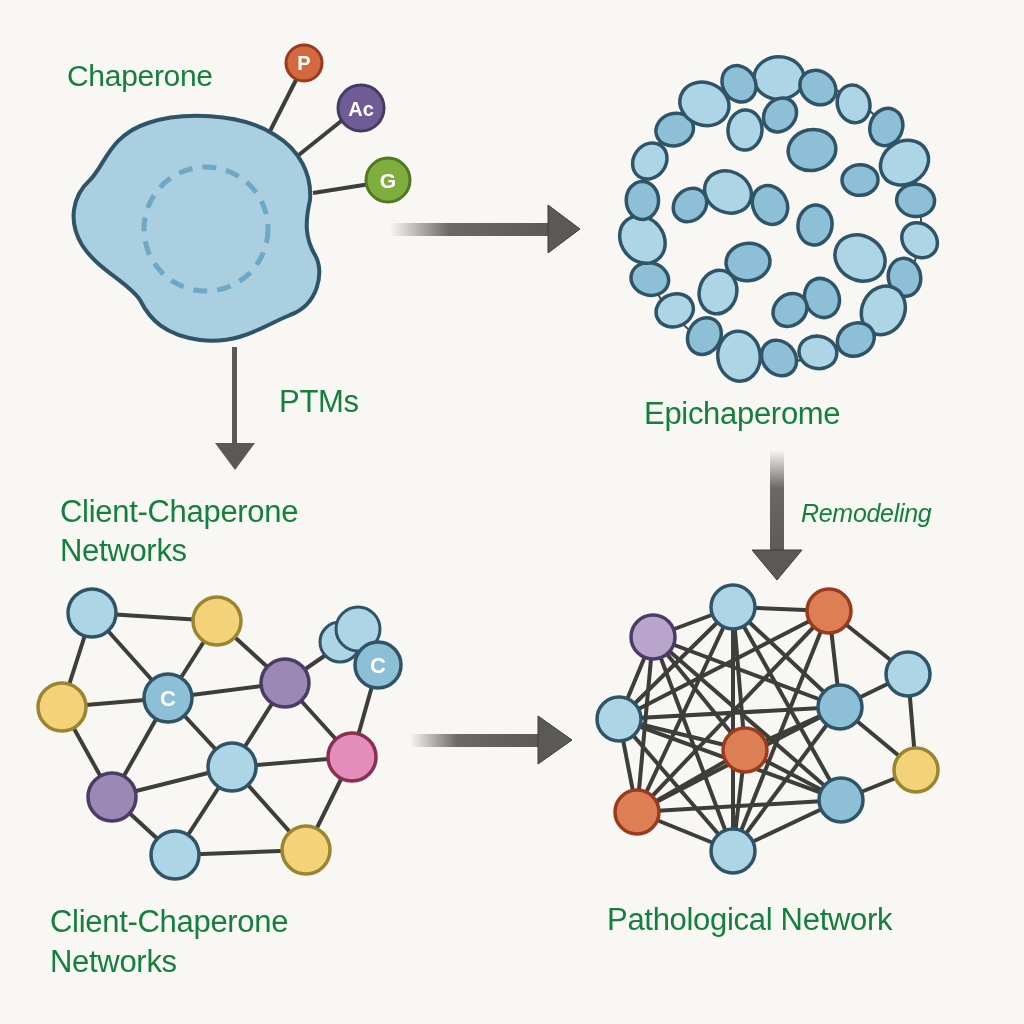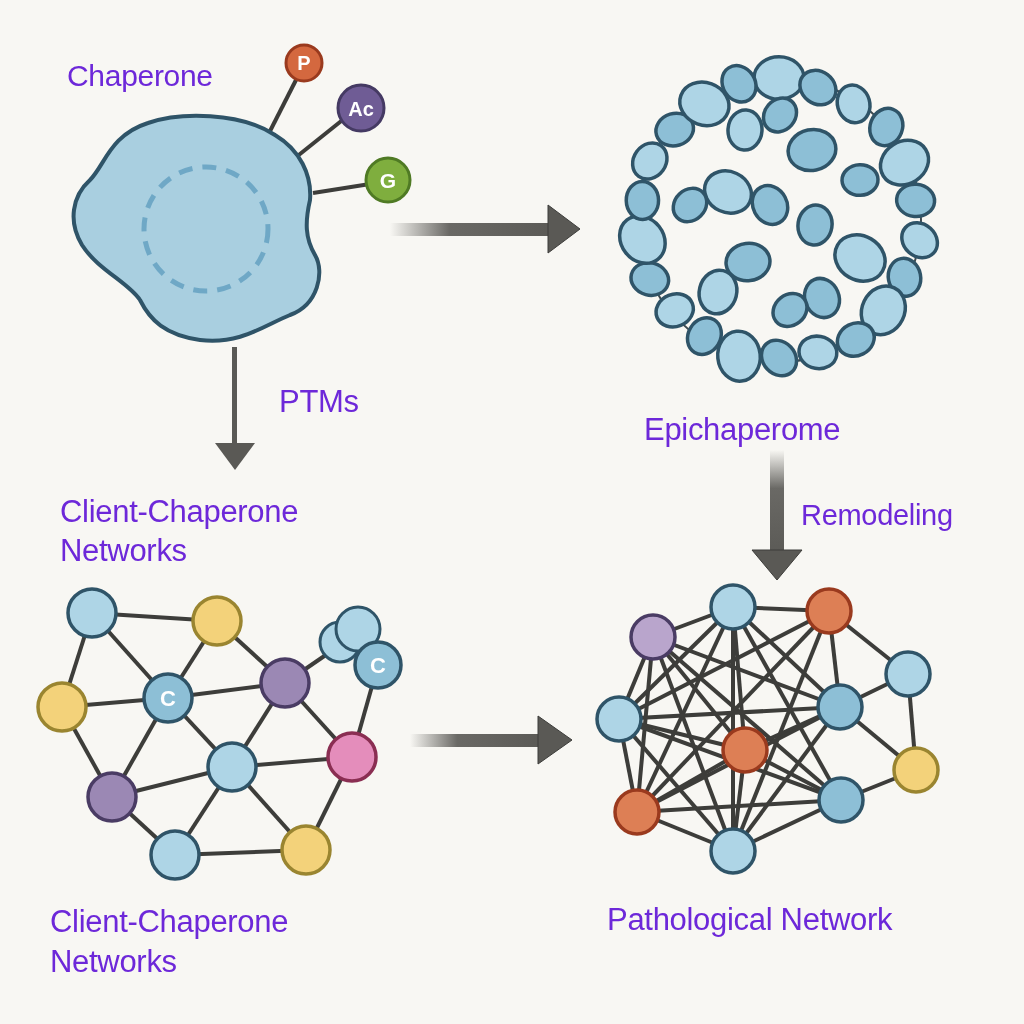--- a/index.html
+++ b/index.html
@@ -1,18 +1,18 @@
 <!DOCTYPE html>
 <html><head>
 <meta charset="utf-8">
 <style>
   html, body { margin: 0; padding: 0; }
   body { width: 1024px; height: 1024px; background: #f8f7f3; overflow: hidden; position: relative; font-family: "Liberation Sans", "DejaVu Sans", sans-serif; }
   #stage { position: absolute; left: 0; top: 0; width: 1024px; height: 1024px; }
-  .lbl { position: absolute; color: #6d28d9; font-weight: 400; letter-spacing: -0.3px; }
+  .lbl { position: absolute; color: #15803d; font-weight: 400; letter-spacing: -0.3px; }
   .lbl-center { }
   svg text { font-family: "Liberation Sans", "DejaVu Sans", sans-serif; }
 </style>
 </head>
 <body>
 
 <div id="stage">
   <svg id="art" width="1024" height="1024" viewBox="0 0 1024 1024">
     <defs>
       <linearGradient id="fadeRight" x1="0" y1="0" x2="1" y2="0">
@@ -260,22 +260,22 @@
 
   <div class="lbl" style="left:279px; top:382px; font-size:31px; line-height:40px;">
     <div>PTMs</div>
   </div>
 
   <div class="lbl lbl-center" style="left:60px; top:492px; width:360px; font-size:31px; line-height:39px;">
     <div>Client-Chaperone</div>
     <div>Networks</div>
   </div>
 
-  <div class="lbl" style="left:644px; top:412px; font-size:31px;">Epichaperome</div>
-  <div class="lbl" style="left:801px; top:499px; font-size:29px;">Remodeling</div>
+  <div class="lbl" style="left:644px; top:396px; font-size:31px;">Epichaperome</div>
+  <div class="lbl" style="left:801px; top:499px; font-size:25px;font-style:italic;">Remodeling</div>
 
   <div class="lbl lbl-center" style="left:50px; top:902px; width:360px; font-size:31px; line-height:40px;">
     <div>Client-Chaperone</div>
     <div>Networks</div>
   </div>
 
   <div class="lbl" style="left:607px; top:902px; font-size:31px;">Pathological Network</div>
 </div>
 
 </body></html>

